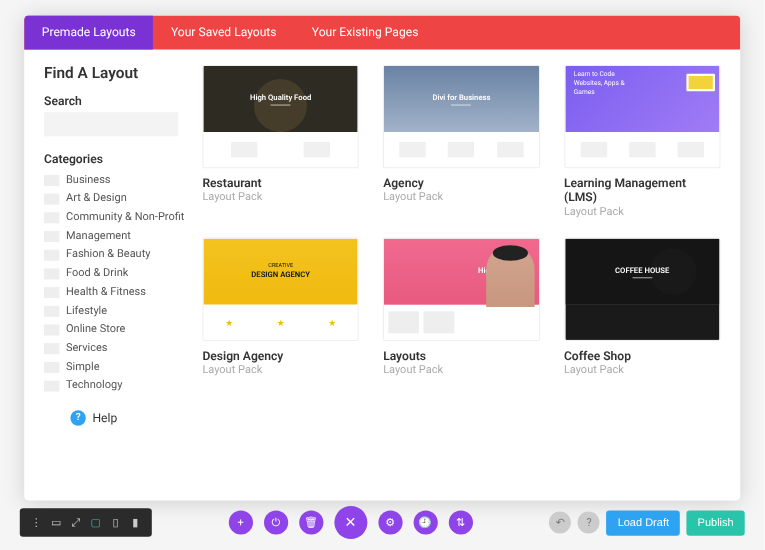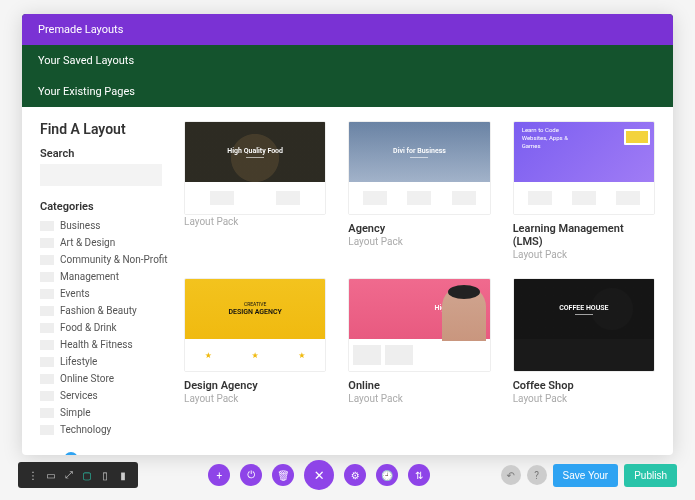--- a/index.html
+++ b/index.html
@@ -1,20 +1,20 @@
 <!DOCTYPE html>
 <html><head>
 <meta charset="utf-8">
 <style>
   * { box-sizing: border-box; margin: 0; padding: 0; }
   body { font-family: -apple-system, BlinkMacSystemFont, "Segoe UI", Roboto, sans-serif; background: #f5f5f5; width: 695px; height: 500px; overflow: hidden; position: relative; }
   .modal { position: absolute; top: 14px; left: 22px; right: 22px; bottom: 45px; background: #fff; box-shadow: 0 2px 20px rgba(0,0,0,0.15); border-radius: 4px; overflow: hidden; display: flex; flex-direction: column; }
   .modal-header { background: #6c2eb9; color: #fff; padding: 11px 16px; display: flex; align-items: center; justify-content: space-between; font-size: 14px; font-weight: 600; }
   .close-x { cursor: pointer; font-size: 18px; line-height: 1; }
-  .tabs { background: #14532d; display: flex; flex-direction: column; }
+  .tabs { background: #ef4444; display: flex; }
   .tab { color: #fff; font-size: 11px; padding: 9px 16px; cursor: pointer; }
   .tab.active { background: #7a32d4; }
   .modal-body { flex: 1; display: flex; overflow: hidden; }
   .sidebar { width: 150px; padding: 14px 10px 10px 18px; overflow-y: auto; font-size: 11px; }
   .sidebar h2 { font-size: 14px; font-weight: 600; color: #333; margin-bottom: 10px; }
   .sidebar-label { font-size: 11px; font-weight: 600; color: #333; margin-bottom: 4px; display: block; }
   .search-input { width: 100%; border: none; background: #f3f3f3; height: 22px; padding: 2px 6px; font-size: 10px; margin-bottom: 14px; }
   .cat-list { list-style: none; }
   .cat-list li { display: flex; align-items: center; gap: 6px; padding: 3px 0; color: #555; cursor: pointer; white-space: nowrap; font-size: 10px; }
   .cat-check { width: 14px; height: 10px; background: #eee; flex-shrink: 0; }
@@ -94,24 +94,20 @@
         <li>
             <span class="cat-check"></span>
             <span>Community &amp; Non-Profit</span>
           </li>
         <li>
             <span class="cat-check"></span>
             <span>Management</span>
           </li>
         <li>
             <span class="cat-check"></span>
-            <span>Events</span>
-          </li>
-        <li>
-            <span class="cat-check"></span>
             <span>Fashion &amp; Beauty</span>
           </li>
         <li>
             <span class="cat-check"></span>
             <span>Food &amp; Drink</span>
           </li>
         <li>
             <span class="cat-check"></span>
             <span>Health &amp; Fitness</span>
           </li>
@@ -148,20 +144,21 @@
           <div class="thumb">
             <div class="thumb-hero t-restaurant">
               <span class="thumb-hero-title">High Quality Food</span>
               <span class="thumb-hero-line"></span>
             </div>
             <div class="thumb-body">
                 <span class="mini"></span>
                 <span class="mini"></span>
               </div>
           </div>
+          <div class="card-title">Restaurant</div>
           <div class="card-sub">Layout Pack</div>
         </div>
 
         <div class="card">
           <div class="thumb">
             <div class="thumb-hero t-agency">
               <span class="thumb-hero-title">Divi for Business</span>
               <span class="thumb-hero-line"></span>
             </div>
             <div class="thumb-body">
@@ -211,21 +208,21 @@
             <div class="thumb-hero t-fashion" style="align-items:flex-end; padding-right:8px; position:relative;">
               <span class="thumb-hero-title" style="align-self:flex-end; margin-right:6px;">High Fashion</span>
               <span class="fashion-fig"></span>
               <span class="fashion-hat"></span>
             </div>
             <div class="t-fashion-body">
                 <span class="mini"></span>
                 <span class="mini"></span>
               </div>
           </div>
-          <div class="card-title">Online</div>
+          <div class="card-title">Layouts</div>
           <div class="card-sub">Layout Pack</div>
         </div>
 
         <div class="card">
           <div class="thumb">
             <div class="thumb-hero t-coffee">
               <span class="thumb-hero-title">COFFEE HOUSE</span>
               <span class="thumb-hero-line"></span>
             </div>
             <div class="t-coffee-body"></div>
@@ -253,16 +250,16 @@
     <span class="circ">⏻</span>
     <span class="circ">🗑</span>
     <span class="circ big">✕</span>
     <span class="circ">⚙</span>
     <span class="circ">🕘</span>
     <span class="circ">⇅</span>
   </div>
   <div class="bb-right">
     <span class="gray-circ">↶</span>
     <span class="gray-circ">?</span>
-    <button class="btn btn-draft">Save Your</button>
+    <button class="btn btn-draft">Load Draft</button>
     <button class="btn btn-publish">Publish</button>
   </div>
 </div>
 
 </body></html>

